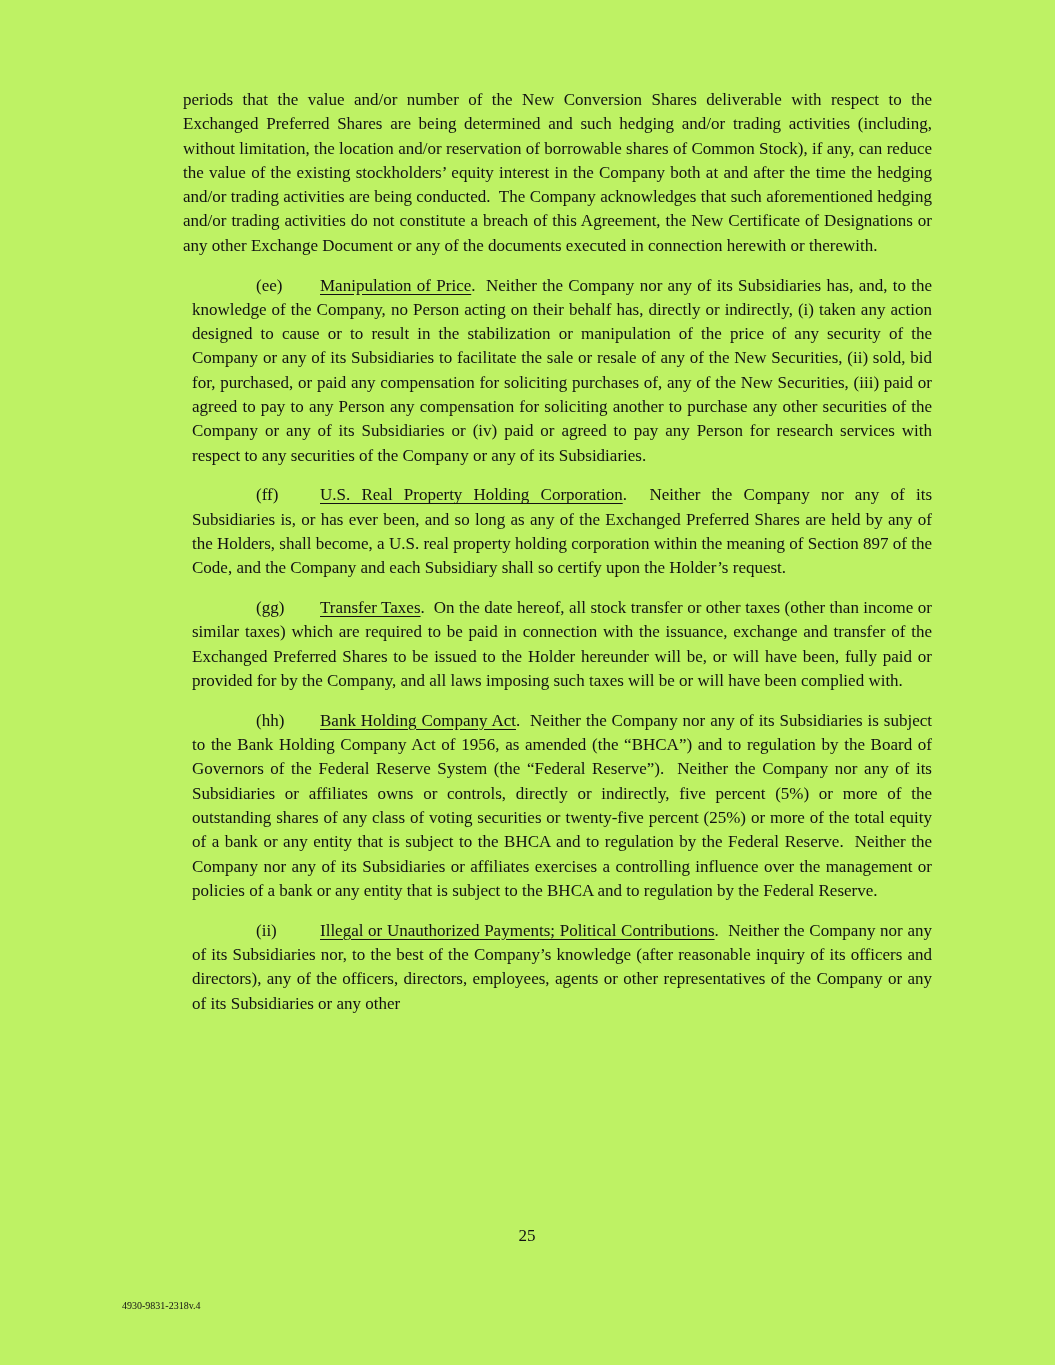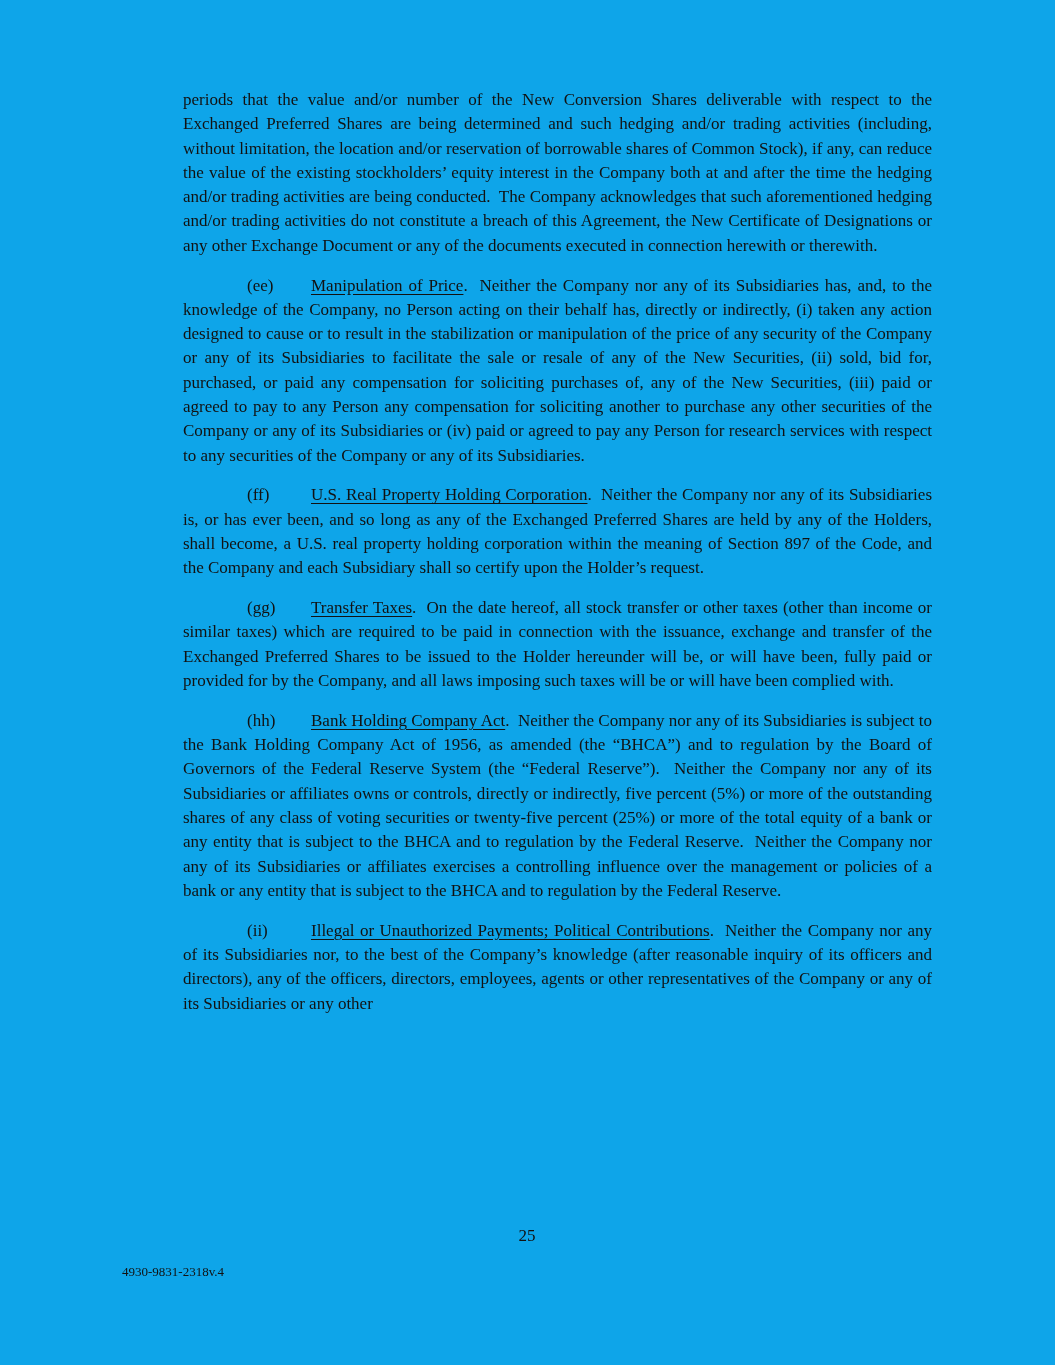--- a/index.html
+++ b/index.html
@@ -4,21 +4,21 @@
 <style>
   html, body {
     margin: 0;
     padding: 0;
     background: #ffffff;
   }
   .page {
     position: relative;
     width: 1055px;
     height: 1365px;
-    background: #0ea5e9;
+    background: #bef264;
     overflow: hidden;
     font-family: "Liberation Serif", "DejaVu Serif", serif;
     color: #121212;
   }
   .content {
     position: absolute;
     left: 183px;
     top: 88px;
     width: 749px;
   }
@@ -26,20 +26,21 @@
     margin: 0 0 15.5px 0;
     font-size: 17px;
     line-height: 24.3px;
     text-align: justify;
     text-justify: inter-word;
     hyphens: none;
     -webkit-hyphens: none;
   }
   p.para.indented {
     text-indent: 64px;
+    margin-left: 9px;
   }
   .clause-label {
     display: inline-block;
     width: 64px;
     text-indent: 0;
   }
   .clause-heading {
     text-decoration: underline;
     text-underline-offset: 3px;
   }
@@ -51,22 +52,22 @@
     left: 0;
     top: 1224px;
     width: 1054px;
     text-align: center;
     font-size: 17px;
     line-height: 24px;
   }
   .doc-footer {
     position: absolute;
     left: 122px;
-    top: 1264px;
-    font-size: 13px;
+    top: 1298px;
+    font-size: 10px;
     line-height: 16px;
   }
 </style>
 </head>
 <body>
 
 <div class="page">
   <div class="content">
 
     <p class="para"><span><span>periods that the value and/or number of the New Conversion Shares deliverable with respect to the Exchanged Preferred Shares are being determined and such hedging and/or trading activities (including, without limitation, the location and/or reservation of borrowable shares of Common Stock), if any, can reduce the value of the existing stockholders’ equity interest in the Company both at and after the time the hedging and/or trading activities are being conducted.&nbsp; The Company acknowledges that such aforementioned hedging and/or trading activities do not constitute a breach of this Agreement, the New Certificate of Designations or any other Exchange Document or any of the documents executed in connection herewith or therewith.</span></span></p>

